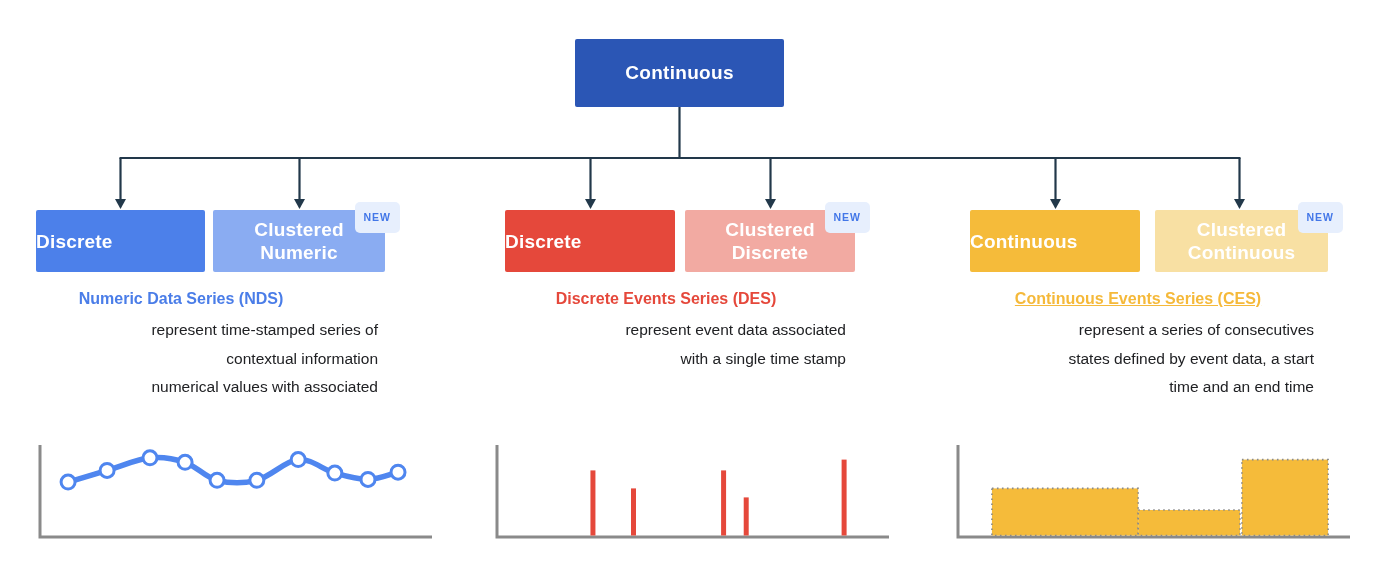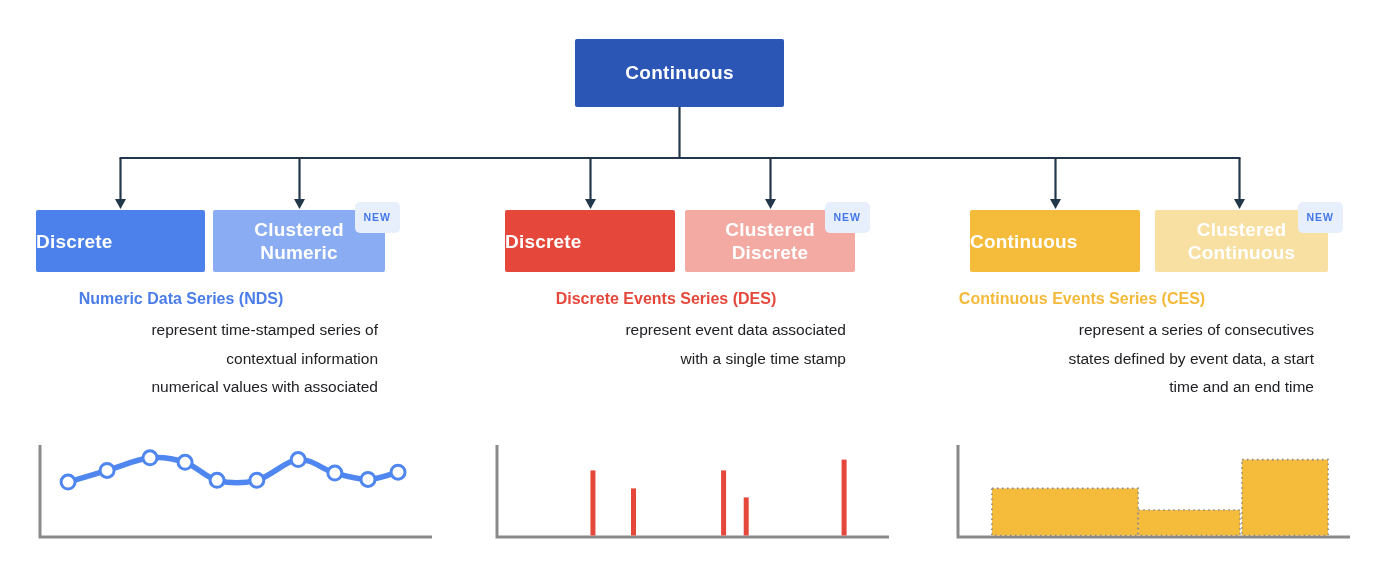--- a/index.html
+++ b/index.html
@@ -118,21 +118,21 @@
       <line x1="349.1" y1="90.5" x2="349.1" y2="14.599999999999994" stroke="#e5483b" stroke-width="5"></line>
     </svg>
 
   <div class="node" style="left: 970px; width: 170px; background-color: rgb(245, 187, 58);">
     <span>Continuous</span>
   </div>
   <div class="node" style="left: 1155px; width: 173px; padding: 0px 10px; background-color: rgb(248, 224, 163);">
     <span class="badge" style="background-color: rgb(231, 239, 253); color: rgb(67, 119, 232);">NEW</span>
     <span>Clustered Continuous</span>
   </div>
-  <div class="heading" style="left: 902px; color: rgb(245, 185, 58);">Continuous Events Series (CES)</div>
+  <div class="heading" style="left: 958px; color: rgb(245, 185, 58); text-decoration: underline;">Continuous Events Series (CES)</div>
   <div class="desc" style="left:954px">
     <div>represent a series of consecutives</div>
     <div>states defined by event data, a start</div>
     <div>time and an end time</div>
   </div>
   <svg class="chart" style="left:956px" viewBox="0 0 400 100">
       <path d="M2 0 L2 92 L394 92" stroke="#8a8a8a" stroke-width="3" fill="none"></path>
       <rect x="35.93" y="43.4" width="146.25" height="47.1" fill="#f5bb3a" stroke="#8a8a8a" stroke-width="1.6" stroke-dasharray="1.6 3.4"></rect>
       <rect x="182.18" y="65" width="101.78999999999996" height="25.5" fill="#f5bb3a" stroke="#8a8a8a" stroke-width="1.6" stroke-dasharray="1.6 3.4"></rect>
       <rect x="285.92" y="14.599999999999994" width="86.18999999999994" height="75.9" fill="#f5bb3a" stroke="#8a8a8a" stroke-width="1.6" stroke-dasharray="1.6 3.4"></rect>

